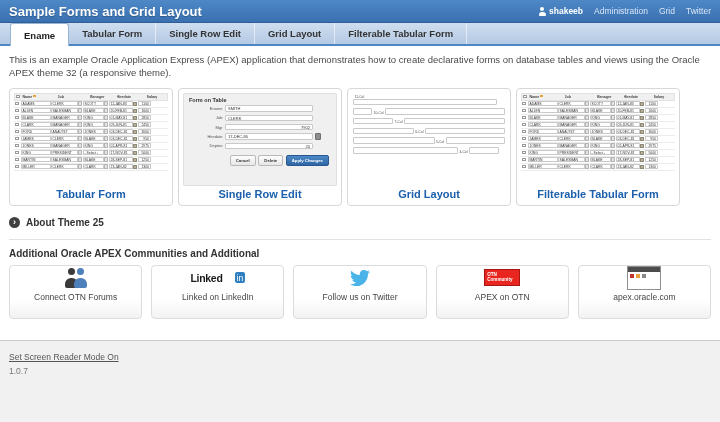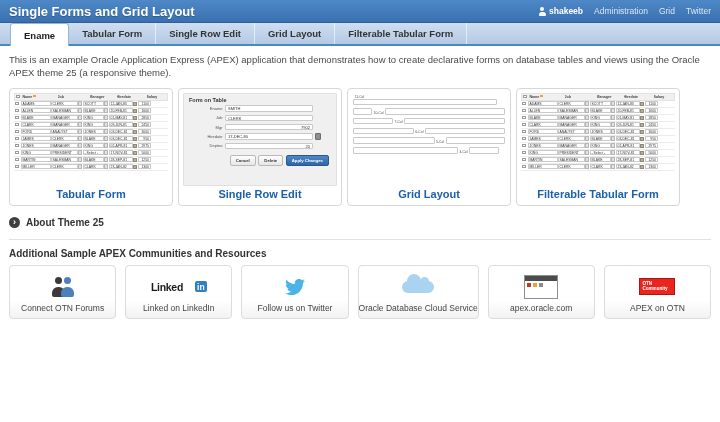--- a/index.html
+++ b/index.html
@@ -95,33 +95,33 @@
 
   .divider { border-top:1px solid #e2e2e2; margin:2px 9px 0 9px; }
 
   
   .res-heading { font-size:10px; font-weight:bold; color:#333; padding:8px 9px 6px 9px; }
   .resrow { display:flex; gap:9px; padding:0 9px; }
   .rcard {
     flex:1; height:54px; border:1px solid #dcdcdc; border-radius:4px;
     background:linear-gradient(#ffffff 65%, #f2f2f2);
     display:flex; flex-direction:column; align-items:center; justify-content:flex-end;
-    padding-bottom:5px; cursor:pointer;
+    padding-bottom:16px; cursor:pointer;
   }
   .ricon { height:28px; display:flex; align-items:center; justify-content:center; margin-bottom:2px; }
   .rlabel { font-size:8.5px; color:#444; white-space:nowrap; }
 
   .person { position:relative; width:13px; height:20px; display:inline-block; }
   .person::before { content:""; position:absolute; top:0; left:3px; width:7px; height:7px; border-radius:50%; }
   .person::after { content:""; position:absolute; bottom:0; left:0; width:13px; height:10px; border-radius:6px 6px 2px 2px; }
   .p-dark::before,.p-dark::after { background:#3a3a3a; }
   .p-blue { margin-left:-4px; } .p-blue::before,.p-blue::after { background:#4d7fbb; }
 
   .li-text { font-size:10.5px; font-weight:bold; color:#1a1a1a; letter-spacing:-0.3px; }
-  .li-badge { display:inline-block; background:#2f7fc1; color:#fff; font-size:8.5px; font-weight:bold; border-radius:2px; padding:0.5px 2px; margin-left:12px; }
+  .li-badge { display:inline-block; background:#2f7fc1; color:#fff; font-size:8.5px; font-weight:normal; border-radius:2px; padding:0.5px 2px; margin-left:12px; }
 
   .cloud { position:relative; width:32px; height:12px; background:#aad3f2; border-radius:8px; display:inline-block; }
   .cloud::before { content:""; position:absolute; top:-7px; left:5px; width:14px; height:14px; border-radius:50%; background:#aad3f2; }
   .cloud::after { content:""; position:absolute; top:-4px; right:5px; width:9px; height:9px; border-radius:50%; background:#aad3f2; }
 
   .browser { display:inline-block; width:34px; height:24px; border:1px solid #8e8e8e; background:#fff; }
   .bbar { display:block; height:5px; background:#4c4c4c; }
   .brow { display:flex; gap:2px; padding:2px; align-items:center; }
   .bi { width:4px; height:4px; display:inline-block; }
   .bi.r { background:#c0392b; } .bi.o { background:#e8a33d; } .bi.g { background:#8a8a8a; }
@@ -133,41 +133,41 @@
   .footer { margin-top:21px; flex:1; background:#f1f1f1; border-top:1px solid #cccccc; padding:5px 9px; }
   .sr-link { font-size:8.5px; color:#555; text-decoration:underline; cursor:pointer; display:inline-block; }
   .version { font-size:8.5px; color:#777; margin-top:2px; }
 </style>
 </head>
 <body>
 
 <div class="page">
 
   <div class="hdr">
-    <div class="hdr-title">Single Forms and Grid Layout</div>
+    <div class="hdr-title">Sample Forms and Grid Layout</div>
     <div class="hdr-right">
       <span class="hdr-user">
         <span class="hperson"></span>
         <span>shakeeb</span>
       </span>
     <span class="hdr-link">Administration</span>
         <span class="hdr-link">Grid</span>
         <span class="hdr-link">Twitter</span>
       </div>
   </div>
 
   <div class="tabbar">
       <div class="tab active">Ename</div>
       <div class="tab">Tabular Form</div>
       <div class="tab">Single Row Edit</div>
       <div class="tab">Grid Layout</div>
       <div class="tab">Filterable Tabular Form</div>
     </div>
 
-  <div class="intro">This is an example Oracle Application Express (APEX) application that demonstrates how to create declarative forms on database tables and views using the Oracle APEX theme 25 (a responsive theme).</div>
+  <div class="intro">This is an example Oracle Application Express (APEX) application that demonstrates how to create declarative forms on database tables and views using the Oracle APEX theme 32 (a responsive theme).</div>
 
   <div class="previews">
 
     <div class="pcard">
       <div class="pthumb">
         <div class="mtable" id="emp-table-1">
             <div class="mhead">
               <span class="chk"></span>
               <span class="mh hw-name">Name<span class="sortbadge"></span></span>
               <span class="mh hw-job">Job</span>
@@ -494,21 +494,21 @@
 
   </div>
 
   <div class="about">
     <span class="about-icon">›</span>
     <span class="about-label">About Theme 25</span>
   </div>
 
   <div class="divider"></div>
 
-  <div class="res-heading">Additional Sample APEX Communities and Resources</div>
+  <div class="res-heading">Additional Oracle APEX Communities and Additional</div>
   <div class="resrow" id="resource-row">
       <div class="rcard">
         <div class="ricon">
           <span class="person p-dark"></span>
           <span class="person p-blue"></span>
         </div>
         <div class="rlabel">Connect OTN Forums</div>
       </div>
       <div class="rcard">
         <div class="ricon">
@@ -520,36 +520,34 @@
       <div class="rcard">
         <div class="ricon">
           <svg width="24" height="20" viewBox="0 0 512 512">
             <path fill="#4ab3e8" d="M459.37 151.716c.325 4.548.325 9.097.325 13.645 0 138.72-105.583 298.558-298.558 298.558-59.452 0-114.68-17.219-161.137-47.106 8.447.974 16.568 1.299 25.34 1.299 49.055 0 94.213-16.568 130.274-44.832-46.132-.975-84.792-31.188-98.112-72.772 6.498.974 12.995 1.624 19.818 1.624 9.421 0 18.843-1.3 27.614-3.573-48.081-9.747-84.143-51.98-84.143-102.985v-1.299c13.969 7.797 30.214 12.67 47.431 13.319-28.264-18.843-46.781-51.005-46.781-87.391 0-19.492 5.197-37.36 14.294-52.954 51.655 63.675 129.3 105.258 216.365 109.807-1.624-7.797-2.599-15.918-2.599-24.04 0-57.828 46.782-104.934 104.934-104.934 30.213 0 57.502 12.67 76.67 33.137 23.715-4.548 46.456-13.32 66.599-25.34-7.798 24.366-24.366 44.833-46.132 57.827 21.117-2.273 41.584-8.122 60.426-16.243-14.292 20.791-32.161 39.308-52.628 54.253z"></path>
           </svg>
         </div>
         <div class="rlabel">Follow us on Twitter</div>
       </div>
       <div class="rcard">
         <div class="ricon">
-          <span class="cloud"></span>
+          <span class="otn">OTN<br>Community</span>
         </div>
-        <div class="rlabel">Oracle Database Cloud Service</div>
+        <div class="rlabel">APEX on OTN</div>
       </div>
       <div class="rcard">
         <div class="ricon">
           <span class="browser"><span class="bbar"></span><span class="brow">
               <i class="bi r"></i>
               <i class="bi o"></i>
               <i class="bi g"></i>
             </span><span class="bline"></span><span class="bline"></span></span>
         </div>
         <div class="rlabel">apex.oracle.com</div>
       </div>
-      <div class="rcard">
-        <div class="ricon">
-          <span class="otn">OTN<br>Community</span>
-        </div>
-        <div class="rlabel">APEX on OTN</div>
-      </div>
     </div>
 
+  <div class="footer">
+    <span class="sr-link">Set Screen Reader Mode On</span>
+    <div class="version">1.0.7</div>
+  </div>
 
 </div>
 
 </body></html>

